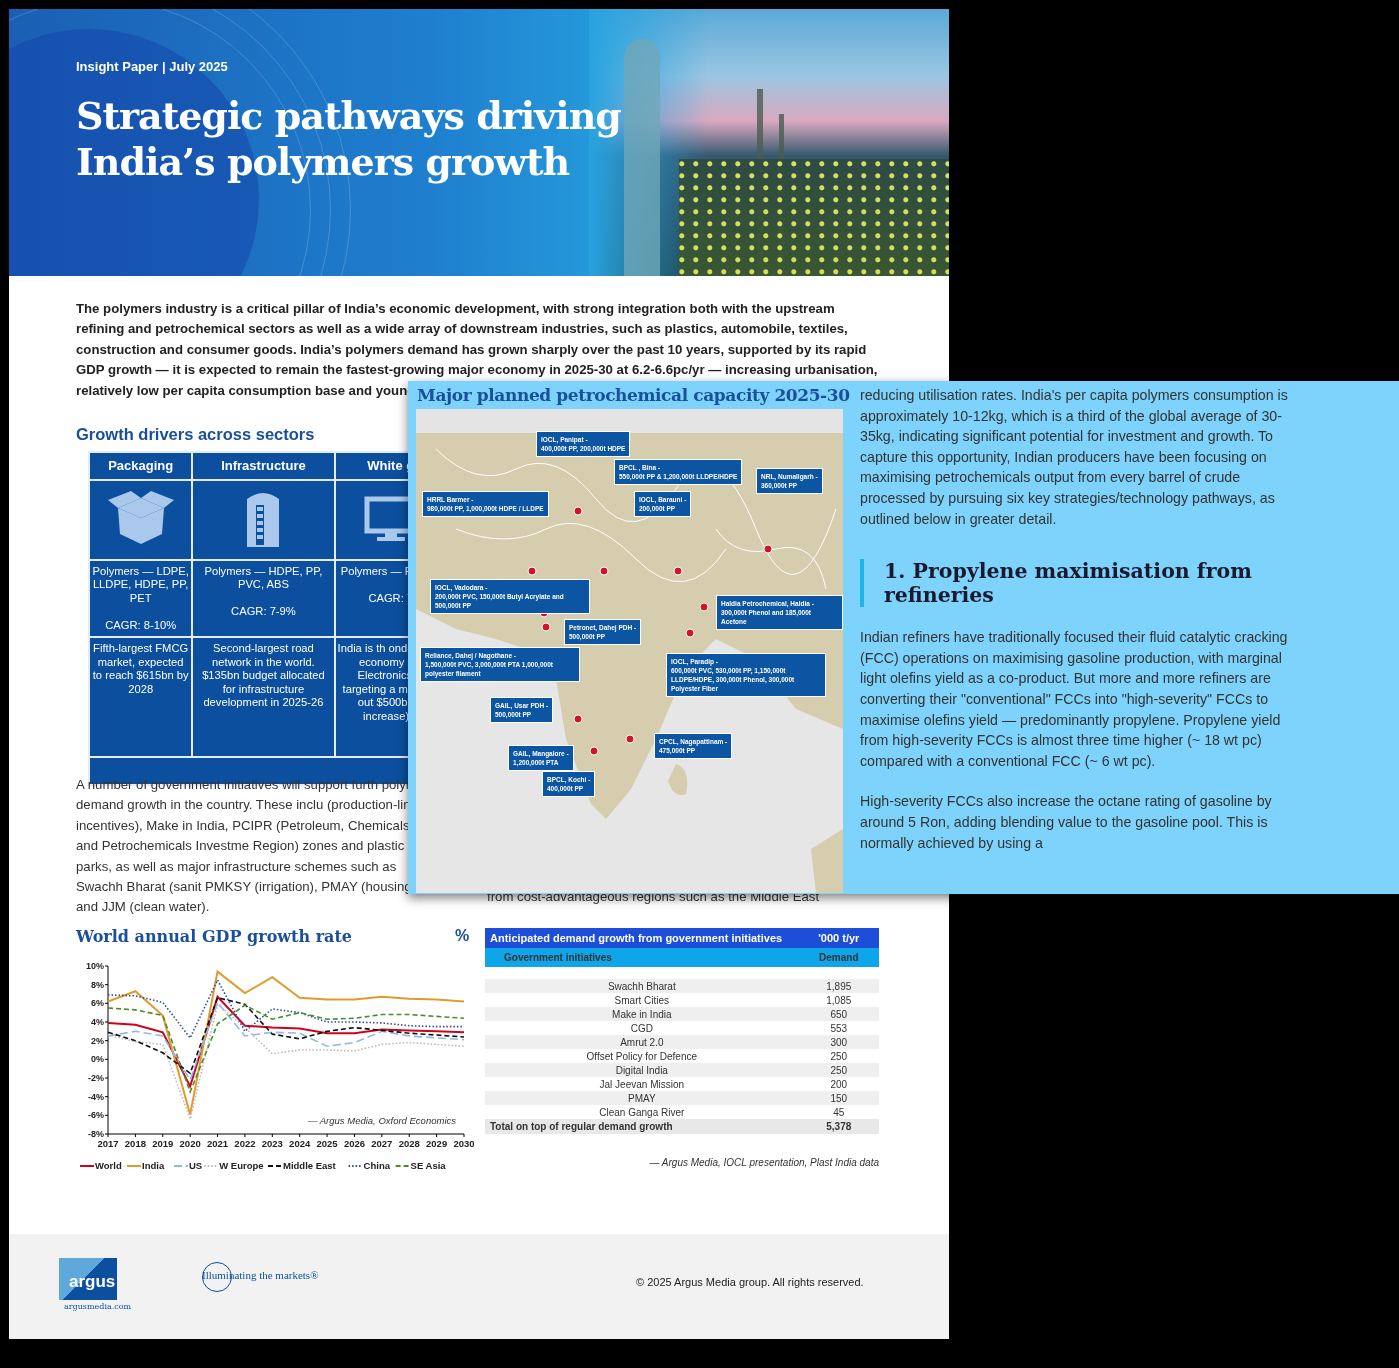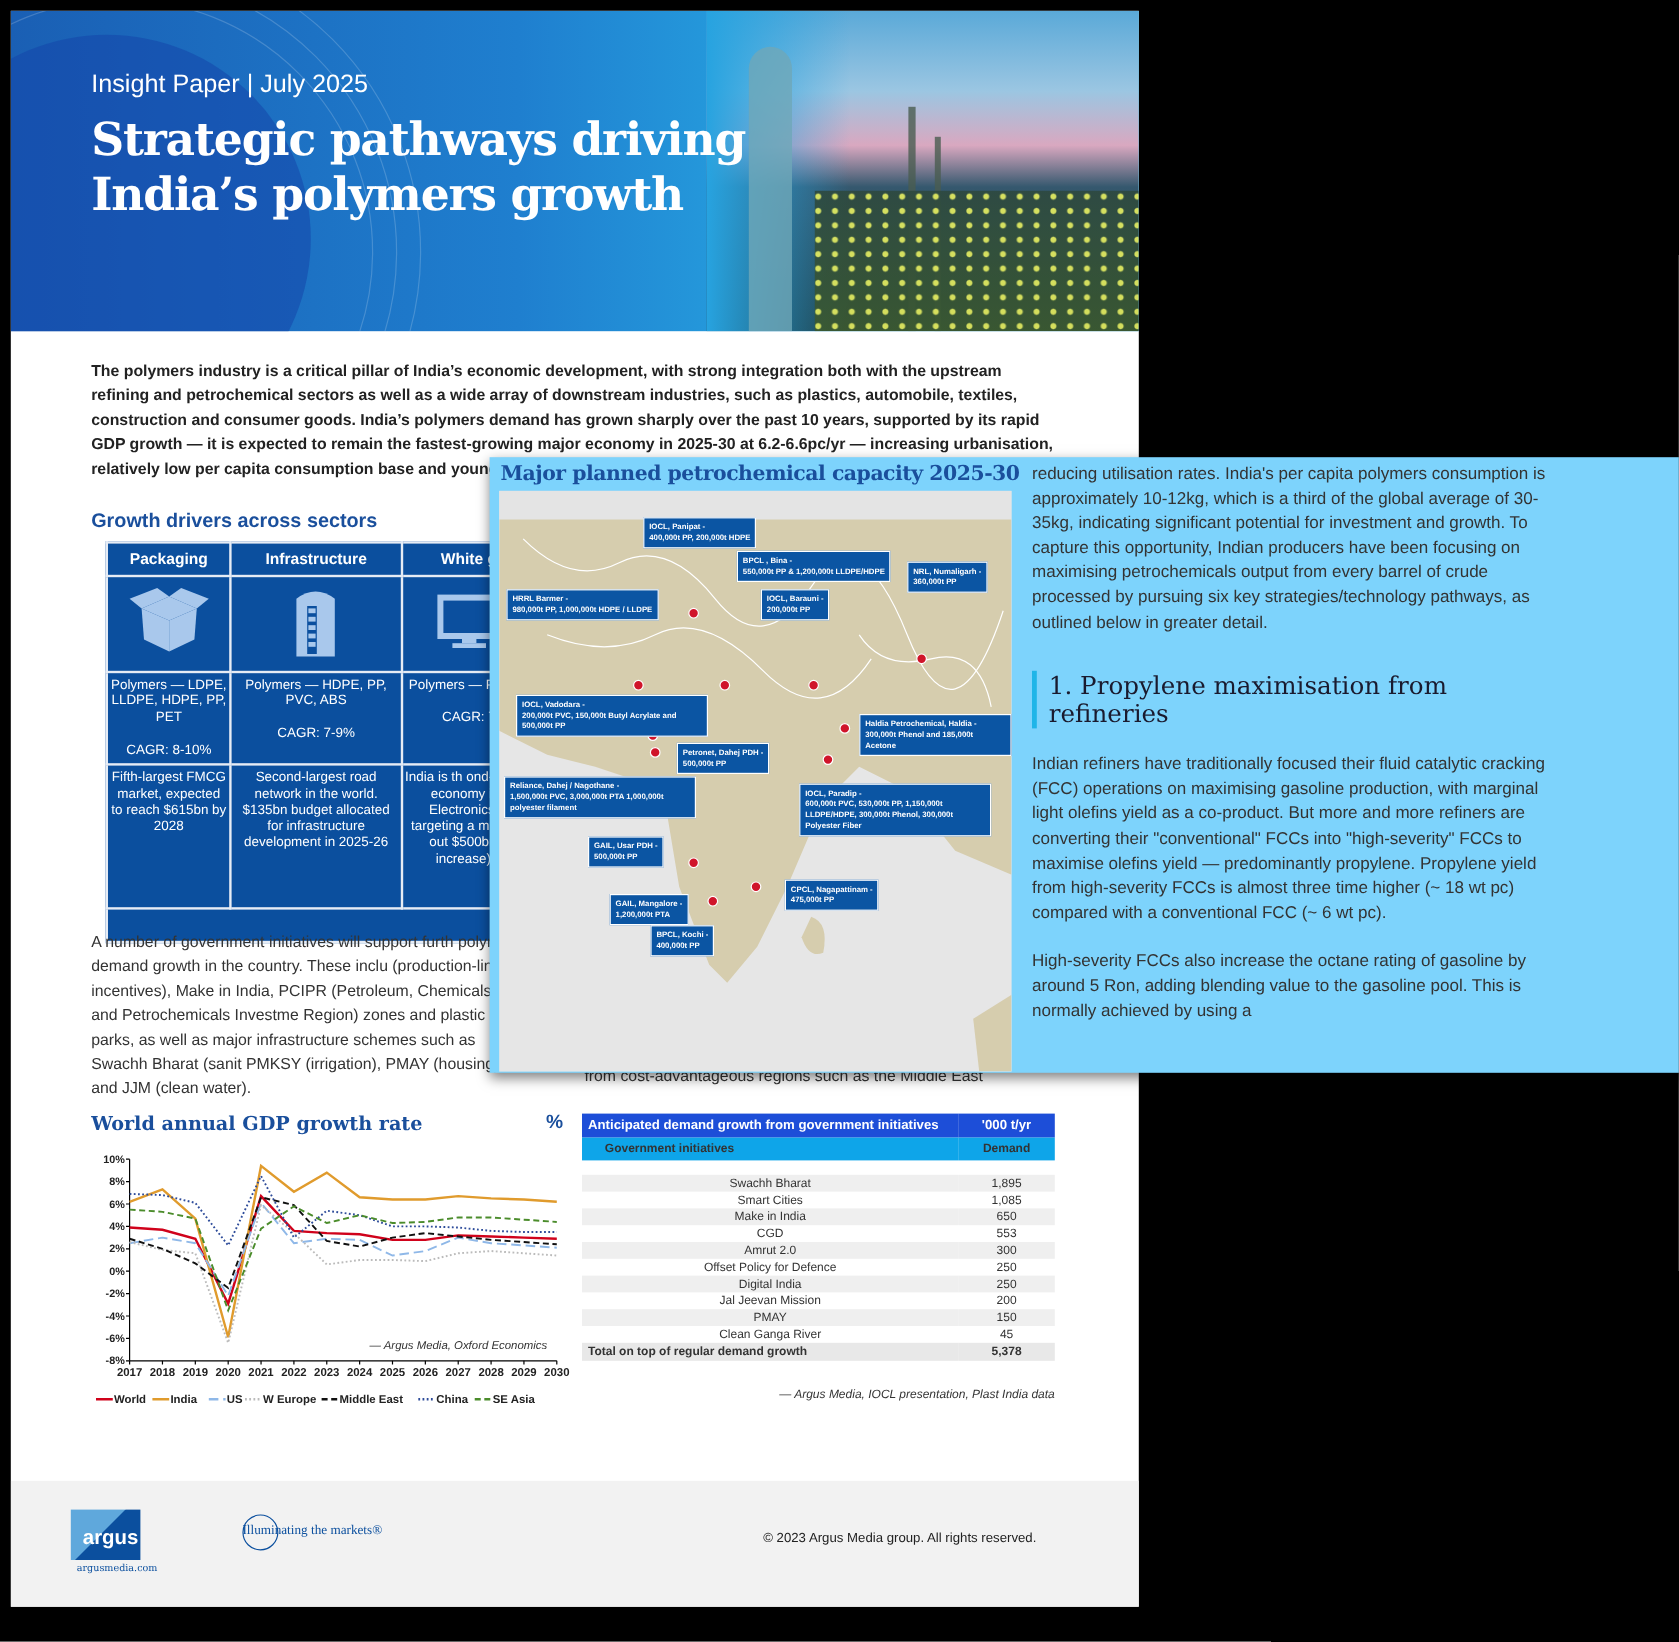--- a/index.html
+++ b/index.html
@@ -8,21 +8,21 @@
   .hero { position:absolute; left:0; top:0; width:940px; height:267px; overflow:hidden;
     background: linear-gradient(90deg, #1a5fb4 0%, #1f7fcf 45%, #27a3e0 70%, #3aa8d8 100%); }
   .hero .circle { position:absolute; left:-90px; top:20px; width:340px; height:340px; border-radius:50%; background:rgba(20,70,170,0.55); }
   .hero .ring { position:absolute; border-radius:50%; border:1px solid rgba(255,255,255,0.18); }
   .hero .photo { position:absolute; left:580px; top:0; width:360px; height:267px;
     background: linear-gradient(180deg, #5aa9d8 0%, #9bc6e2 25%, #d9a8c0 42%, #35586e 55%, #1f3d44 100%); }
   .hero .photo::before { content:""; position:absolute; left:0; top:0; width:120px; height:267px; background:linear-gradient(90deg,#27a3e0,rgba(39,163,224,0)); }
   .tower { position:absolute; background:#6fa8b8; opacity:0.8; }
   .lights { position:absolute; left:90px; top:150px; width:270px; height:117px;
     background: radial-gradient(circle at 20% 40%, #e8f060 2px, transparent 3px) 0 0/14px 12px, linear-gradient(180deg,#2e4a40,#3c5a30); opacity:0.9; }
-  .kicker { position:absolute; left:67px; top:50px; color:#fff; font-weight:normal; font-size:21px; }
+  .kicker { position:absolute; left:67px; top:50px; color:#fff; font-weight:bold; font-size:13px; }
   .title { position:absolute; left:67px; top:84px; color:#fff; font-family:"DejaVu Serif", serif; font-size:38px; line-height:46px; font-weight:bold; letter-spacing:-1px; }
   .intro { position:absolute; left:67px; top:290px; width:810px; font-size:13.2px; line-height:20.4px; font-weight:bold; color:#222; }
   .intro-argus { font-weight:normal; }
   .sec-title { position:absolute; left:67px; top:416px; color:#1a4f9c; font-weight:bold; font-size:16.5px; }
   .drivers { position:absolute; left:79px; top:442px; width:360px; border-collapse:collapse; background:#0b4f9e; }
   .drivers td, .drivers th { border:2px solid #e6ecf5; color:#fff; text-align:center; vertical-align:top; font-size:11.2px; line-height:13.5px; padding:4px 2px; }
   .drivers th { font-size:13px; padding:6px 2px; }
   .icon-cell { height:70px; vertical-align:middle !important; }
   .body-text { position:absolute; left:67px; top:766px; width:360px; font-size:13.2px; line-height:20.4px; color:#333; }
   .chart-title { position:absolute; left:67px; top:918px; color:#1a4f9c; font-family:"DejaVu Serif", serif; font-weight:bold; font-size:16px; }
@@ -46,21 +46,21 @@
   .tag-circle { position:absolute; left:193px; top:28px; width:28px; height:28px; border:1px solid #0b4f9e; border-radius:50%; }
   .copyright { position:absolute; left:627px; top:42px; font-size:11px; color:#222; }
 
   .overlay { position:absolute; left:408px; top:381px; width:1089px; height:513px; background:#7dd3fc; box-shadow:0 4px 10px rgba(0,0,0,0.5); }
   .map-title { position:absolute; left:9px; top:4px; font-family:"DejaVu Serif", serif; font-size:17px; font-weight:bold; color:#1a4f9c; letter-spacing:-0.4px; }
   .map { position:absolute; left:8px; top:28px; width:427px; height:484px; background:#e6e6e6; overflow:hidden; }
   .map svg { position:absolute; left:0; top:0; }
   .lbl { position:absolute; background:#0b55a3; color:#fff; font-size:6.5px; font-weight:bold; line-height:9px; padding:3px 4px; border:1px solid #fff; }
   .right-col { position:absolute; left:452px; top:4px; width:430px; font-size:14.2px; line-height:20.6px; color:#333; }
   .right-col p { margin:0 0 20px 0; }
-  .h1 { font-family:"DejaVu Serif", serif; font-weight:normal; color:#1a1a2e; font-size:20.5px; line-height:24px; border-left:4px solid #1fb5e8; padding-left:10px; margin:30px 0 20px 0; }
+  .h1 { font-family:"DejaVu Serif", serif; font-weight:bold; color:#1a1a2e; font-size:20.5px; line-height:24px; border-left:4px solid #1fb5e8; padding-left:20px; margin:30px 0 20px 0; }
 </style>
 </head>
 <body>
 
 <div class="page">
   <div class="hero">
     <div class="circle"></div>
     <div class="ring" style="left:-120px;top:-10px;width:420px;height:420px;"></div>
     <div class="ring" style="left:-140px;top:-30px;width:460px;height:460px;"></div>
     <div class="ring" style="left:-160px;top:-50px;width:500px;height:500px;"></div>
@@ -278,21 +278,21 @@
   </tbody>
     </table>
   <div class="tbl-src">— Argus Media, IOCL presentation, Plast India data</div>
 
   <div class="footer">
     <div class="logo"></div>
     <div class="logo-word">argus</div>
     <div class="logo-url">argusmedia.com</div>
     <div class="tag-circle"></div>
     <div class="tagline">Illuminating the markets®</div>
-    <div class="copyright">© 2023 Argus Media group. All rights reserved.</div>
+    <div class="copyright">© 2025 Argus Media group. All rights reserved.</div>
   </div>
 </div>
 
 <div class="overlay">
   <div class="map-title">Major planned petrochemical capacity 2025-30</div>
   <div class="map">
     <svg width="427" height="484" viewBox="0 0 427 484">
       <rect x="0" y="0" width="427" height="24" fill="#e4e4e4"></rect>
       <path d="M0 24 L427 24 L427 320 L380 300 L340 250 L300 230 L270 260 L240 330 L215 380 L190 410 L175 395 L150 330 L140 270 L110 240 L80 230 L40 220 L0 200 Z" fill="#d6cdae"></path>
       <path d="M260 355 Q275 360 270 385 Q258 390 252 372 Z" fill="#d6cdae"></path>

